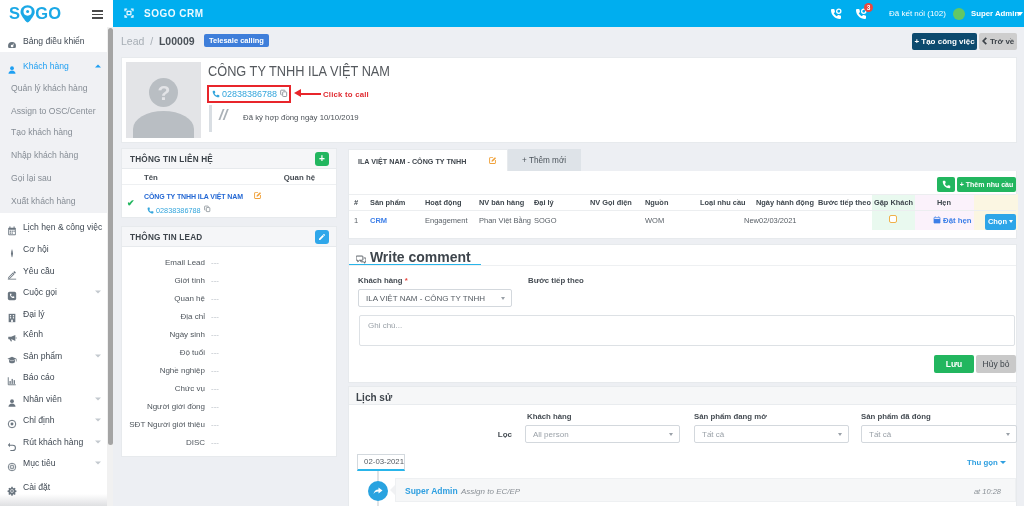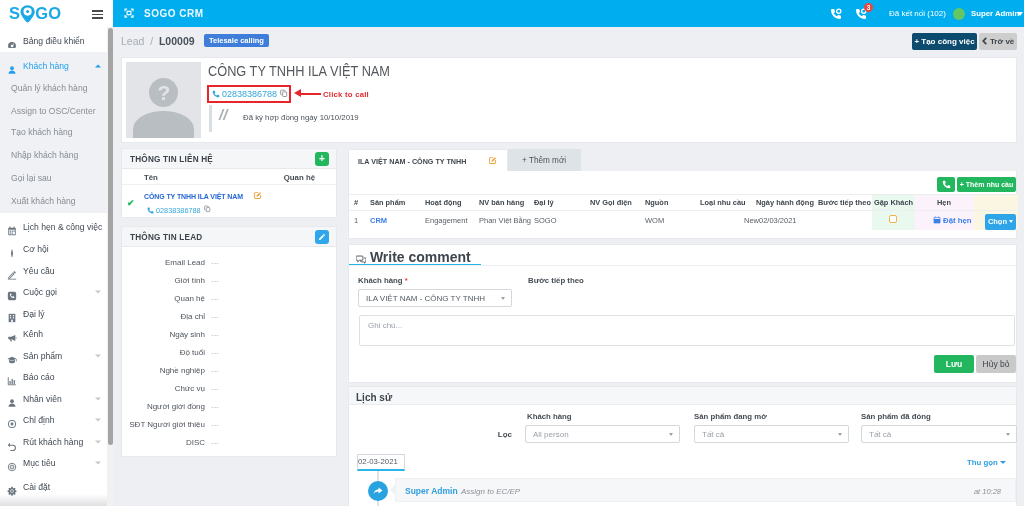--- a/index.html
+++ b/index.html
@@ -99,21 +99,21 @@
 #ta { position:absolute; left:10px; top:70px; width:656px; height:31px; border:1px solid #dde1e5; border-radius:2px; }
 #ta .ph { position:absolute; left:8px; top:5px; font-size:8px; color:#9aa1a8; }
 #btn-save { left:585px; top:110px; width:40px; height:18px; background:#22b65f; font-size:8.5px; font-weight:700; line-height:18px; }
 #btn-cancel { left:627px; top:110px; width:40px; height:18px; background:#c9c9c9; color:#3f454b; font-size:8.5px; line-height:18px; }
 
 
 #rpC { left:235px; top:359px; width:669px; height:120px; border-bottom:none; }
 #rpC .hh { position:absolute; left:0; top:0; width:100%; height:18px; background:#f6f7f8; border-bottom:1px solid #e9ecef; }
 #rpC .hh .t { position:absolute; left:7px; top:5px; font-size:10px; font-weight:700; color:#3e454c; }
 #loc { position:absolute; left:140px; top:43px; width:23px; text-align:right; font-size:8px; font-weight:700; color:#454c53; }
-#datechip { position:absolute; left:8px; top:67px; width:48px; height:17px; background:#fff; border:1px solid #d3d9de; border-bottom:2px solid #29b5ea; font-size:7.8px; color:#555c63; text-align:left; line-height:14px; }
+#datechip { position:absolute; left:8px; top:67px; width:48px; height:17px; background:#fff; border:1px solid #d3d9de; border-bottom:2px solid #29b5ea; font-size:7.8px; color:#555c63; text-align:right; line-height:14px; }
 #thugon { position:absolute; right:10px; top:71px; font-size:7.8px; font-weight:600; color:#2f9fe0; }
 #tl-line { position:absolute; left:27.5px; top:84px; width:2px; height:120px; background:#dfe3e6; }
 #tl-circ { position:absolute; left:18.5px; top:94px; width:20px; height:20px; border-radius:50%; background:#29a3e0; }
 #hitem { position:absolute; left:46px; top:91px; width:621px; height:24px; background:#f6f7f8; border:1px solid #eef0f2; }
 #hitem .n { position:absolute; left:9px; top:7px; font-size:8.5px; font-weight:700; color:#2f9fe0; }
 #hitem .a { position:absolute; left:65px; top:8px; font-size:8px; font-style:italic; color:#8a9096; }
 #hitem .tm { position:absolute; right:14px; top:8px; font-size:7.5px; font-style:italic; color:#8a9096; }
 #hnotch { position:absolute; left:41px; top:98px; width:0; height:0; border-top:5px solid transparent; border-bottom:5px solid transparent; border-right:5px solid #f0f1f3; }
 </style>
 </head>

